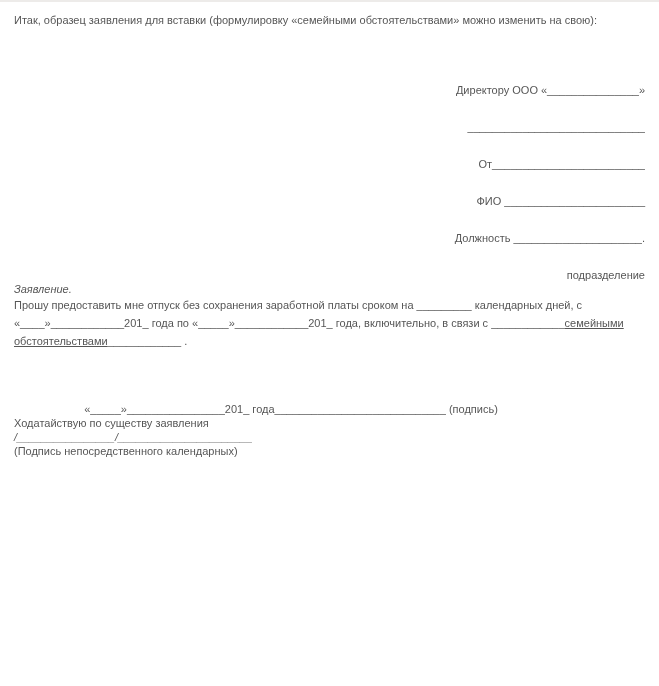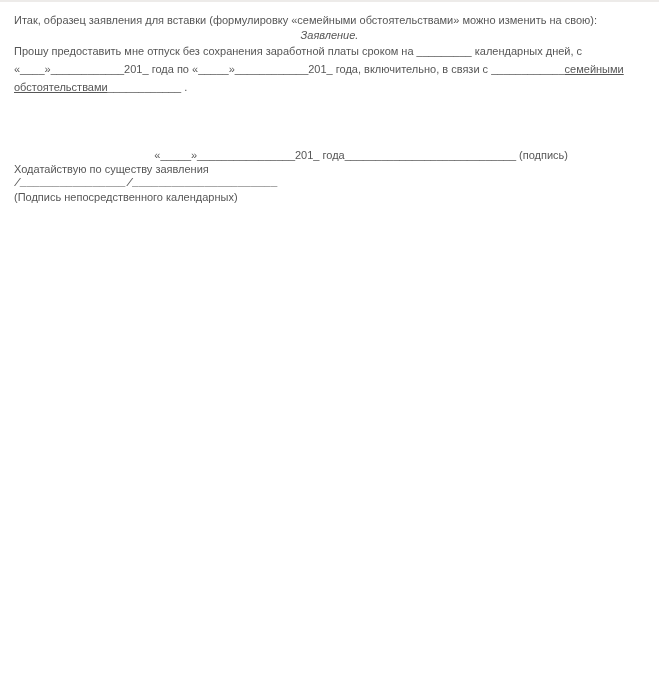--- a/index.html
+++ b/index.html
@@ -28,57 +28,63 @@
     text-align: right;
   }
   .recipient p {
     margin: 0 0 24px 0;
     line-height: 13px;
     white-space: nowrap;
   }
   .recipient p:last-child { margin-bottom: 0; }
   .title {
     margin-top: 26px;
-    text-align: center;
     font-style: italic;
   }
   .bodytext {
     margin-top: 22px;
     line-height: 18px;
   }
   .u { text-decoration: underline; }
   .daterow {
     margin-top: 52px;
     display: flex;
-    justify-content: flex-end;
+    justify-content: center;
     align-items: baseline;
   }
   .daterow .sig {
     margin-right: 77px;
     white-space: nowrap;
   }
   .approval-note {
     margin-top: 99px;
   }
   .approval-sig {
     margin-top: 26px;
     font-style: italic;
-    font-family: Liberation Mono, monospace;
   }
   .approval-caption {
     margin-top: 25px;
   }
 </style>
 </head>
 <body>
 
 <div class="doc">
 
   <p class="intro">Итак, образец заявления для вставки (формулировку «семейными обстоятельствами» можно изменить на свою):</p>
 
+  <div class="recipient">
+    <p>Директору ООО «_______________»</p>
+    <p>_____________________________</p>
+    <p>От_________________________</p>
+    <p>ФИО _______________________</p>
+    <p>Должность _____________________.</p>
+    <p>подразделение</p>
+  </div>
 
   <p class="title">Заявление.</p>
 
   <p class="bodytext"><span>Прошу предоставить мне отпуск без сохранения заработной платы сроком на _________ календарных дней, с «____»____________201_ года по «_____»____________201_ года, включительно, в связи с ____________</span><span class="u">семейными обстоятельствами</span><span>____________ .</span></p>
 
   <div class="daterow">
     <span>«_____»________________201_ года</span>
     <span class="sig">
       <span>____________________________</span>
       <span>(подпись)</span>

